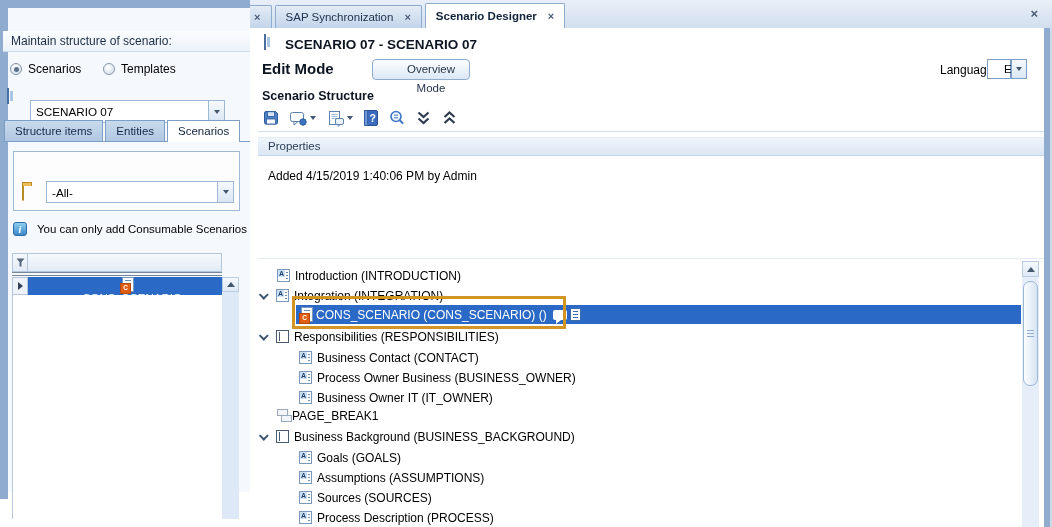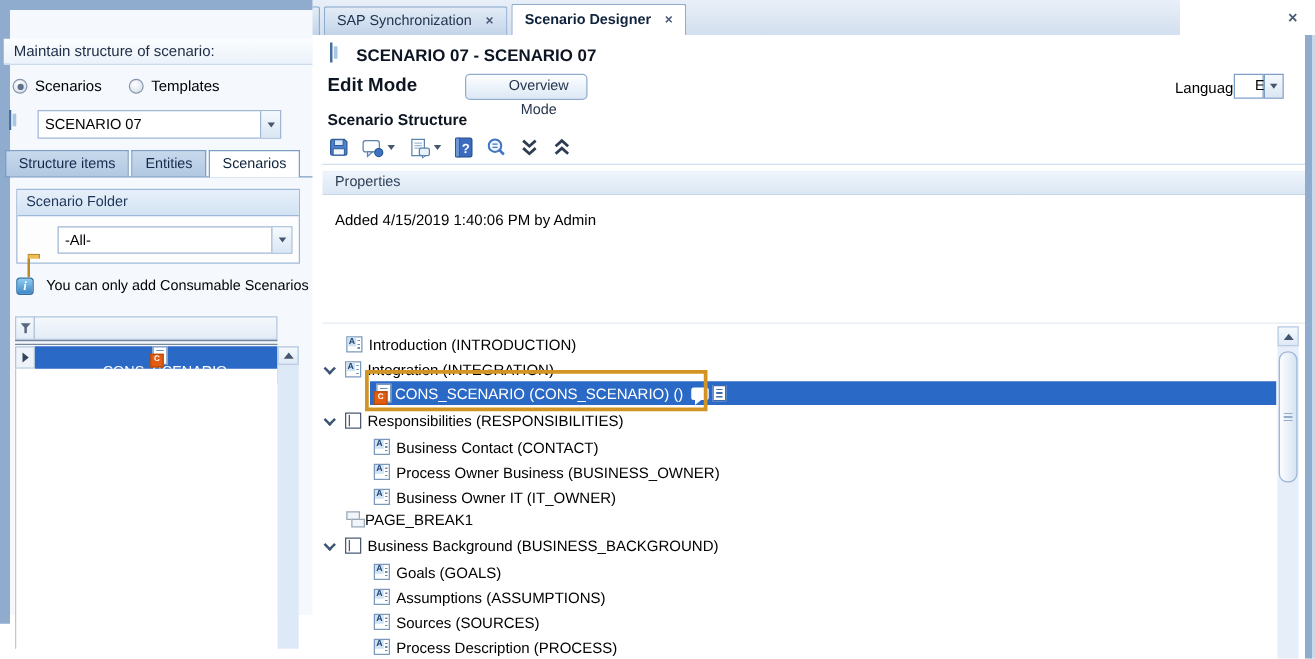--- a/index.html
+++ b/index.html
@@ -6,23 +6,23 @@
   html,body { width:1052px; height:527px; overflow:hidden; }
   body {
     position:relative;
     font-family:"Liberation Sans", sans-serif;
     font-size:12px; color:#000; background:#fff;
   }
   .abs { position:absolute; }
 
   
   #tabbar {
-    left:0; top:0; width:944px; height:28px;
+    left:0; top:0; width:1052px; height:28px;
     background:linear-gradient(#e9eff8,#d2dfef);
-    display:flex; align-items:flex-end; padding-left:4px; gap:3px;
+    display:flex; align-items:flex-end; padding-left:20px; gap:3px;
   }
   .tab {
     display:flex; align-items:center; gap:11px;
     height:23px; padding:0 10px;
     background:linear-gradient(#e3ecf6,#c3d4e9);
     border:1px solid #8fabce; border-bottom:none;
     border-radius:2px 2px 0 0;
     font-size:11.5px; color:#20354f; cursor:default; white-space:nowrap;
   }
   .tab.active {
@@ -237,36 +237,35 @@
 <label class="radio-row abs" style="left:10px;top:62px">
   <span class="radio checked"></span>
   <span>Scenarios</span>
 </label>
 <label class="radio-row abs" style="left:103px;top:62px">
   <span class="radio"></span>
   <span>Templates</span>
 </label>
 
 <span class="ic-list abs" style="left:7px;top:89px"></span>
-<div class="combo abs" style="left:30px;top:88px;width:195px;height:23px">
+<div class="combo abs" style="left:30px;top:100px;width:195px;height:23px">
   <span class="val">SCENARIO 07</span>
   <span class="combo-btn">
       <span class="tri-down"></span>
     </span>
 </div>
 
 <div id="subtabs" class="abs">
   <div class="subtab">Structure items</div>
   <div class="subtab">Entities</div>
   <div class="subtab active">Scenarios</div>
 </div>
 <div id="subtab-line" class="abs"></div>
 
 <div id="groupbox" class="abs">
-  <div id="groupbox-header">Scenario Folder</div>
   <span class="ic-folder abs" style="left:8px;top:34px"></span>
   <div class="combo abs" style="left:32px;top:29px;width:188px;height:22px">
     <span class="val">-All-</span>
     <span class="combo-btn">
         <span class="tri-down"></span>
       </span>
   </div>
 </div>
 
 <span class="ic-info abs" style="left:13px;top:222px">i</span>

